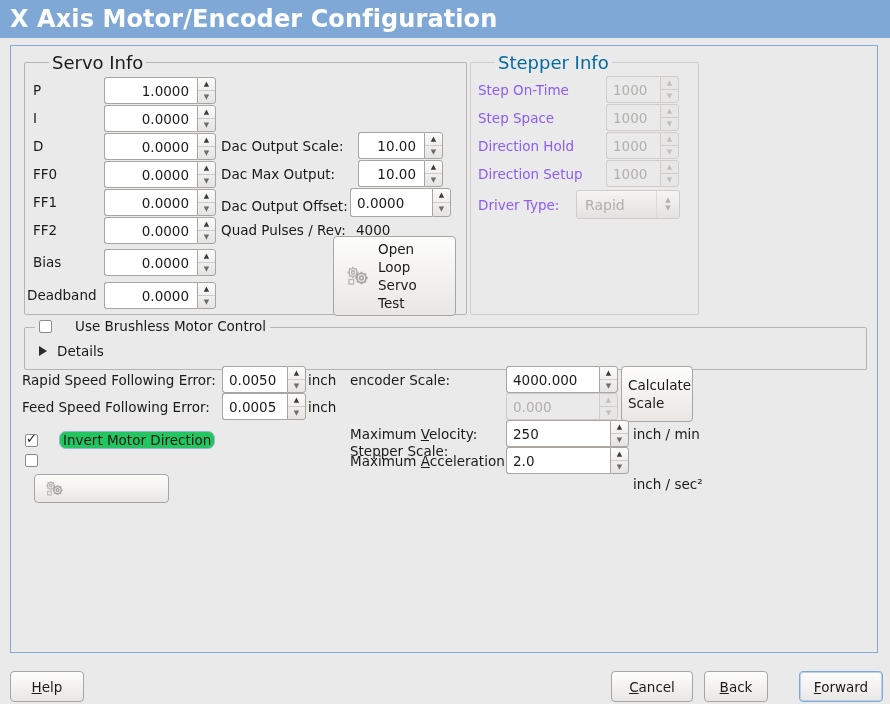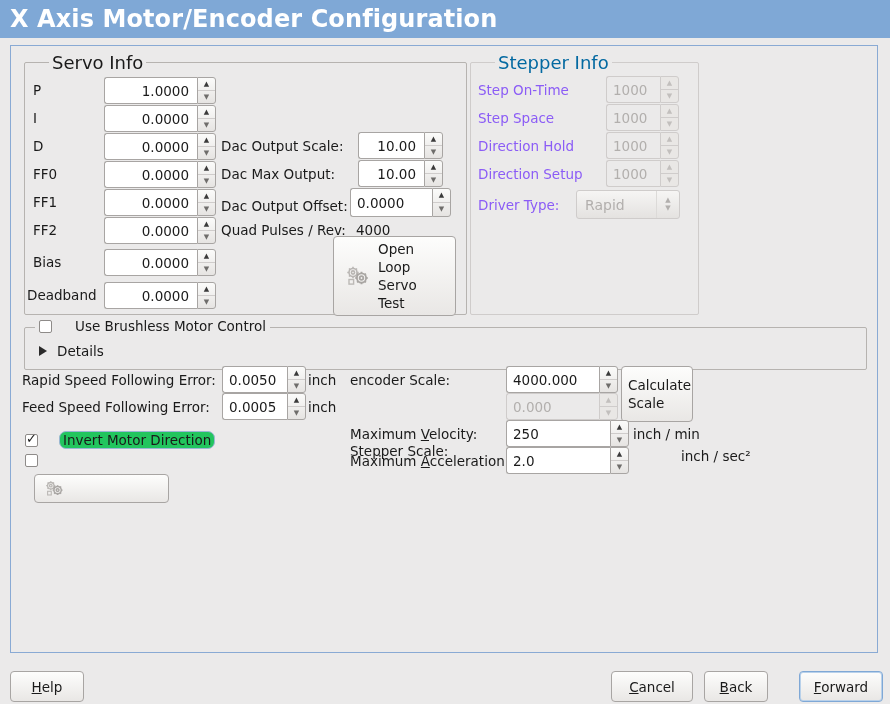--- a/index.html
+++ b/index.html
@@ -521,21 +521,21 @@
 
   <span class="lbl" style="left:339px; top:407px;"><span>Maximum </span><u class="mn">A</u><span>cceleration:</span></span>
   <div class="spin lft" style="left:495px; top:401px; width:123px;">
     <div class="entry">2.0</div>
     <div class="stepper">
       <div class="btn up arrow-up"></div>
       <div class="sep"></div>
       <div class="btn dn arrow-dn"></div>
     </div>
   </div>
-  <span class="lbl" style="left:622px; top:402px;margin-left:48px;">inch / sec²</span>
+  <span class="lbl" style="left:622px; top:430px;">inch / sec²</span>
 
 </div>
 
 <div class="actionbar">
   <div class="btn3d" style="left:10px; top:11px; width:74px; height:31px;">
     <span><u class="mn">H</u><span>elp</span></span>
   </div>
   <div class="btn3d" style="left:611px; top:670px; width:82px; height:31px; top:11px;">
     <span><u class="mn">C</u><span>ancel</span></span>
   </div>

